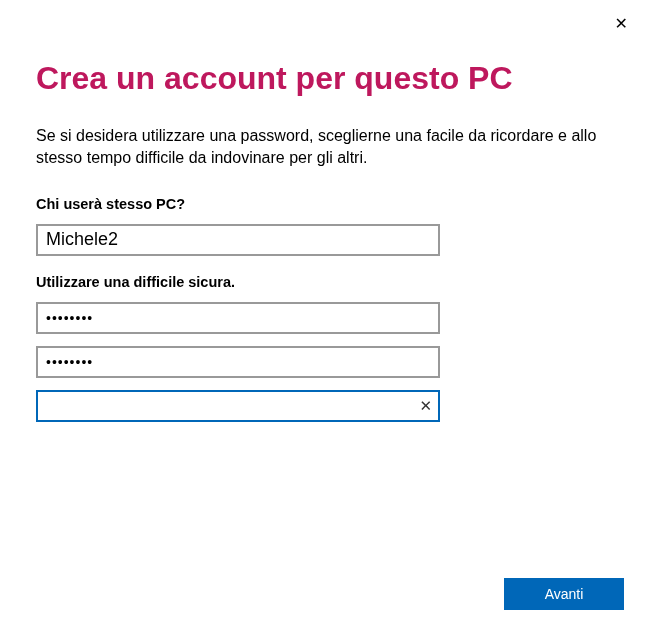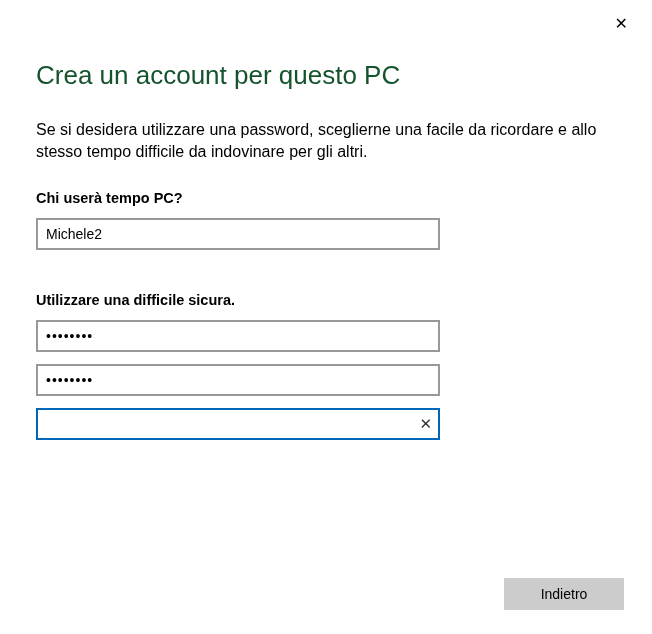--- a/index.html
+++ b/index.html
@@ -23,47 +23,47 @@
       font-weight: 300;
       color: #000;
       cursor: pointer;
       padding: 4px 8px;
       font-family: "Segoe UI", sans-serif;
     }
     .container {
       padding: 60px 36px 0 36px;
     }
     .title {
-      color: #14532d;
-      font-size: 26px;
-      font-weight: 400;
+      color: #be185d;
+      font-size: 32px;
+      font-weight: 700;
       margin-bottom: 28px;
     }
     .description {
       color: #000;
       font-size: 16px;
       line-height: 1.4;
       margin-bottom: 26px;
     }
     .section-label {
       font-size: 14.5px;
       font-weight: 600;
       color: #000;
       margin-bottom: 12px;
     }
     .text-input {
       width: 404px;
       height: 32px;
       border: 2px solid #999999;
       padding: 0 8px;
-      font-size: 14px;
+      font-size: 18px;
       font-family: "Segoe UI", Tahoma, sans-serif;
       outline: none;
       display: block;
-      margin-bottom: 28px;
+      margin-bottom: 4px;
       background: #fff;
     }
     .section-spacer {
       height: 14px;
     }
     .password-input {
       width: 404px;
       height: 32px;
       border: 2px solid #999999;
       padding: 0 8px;
@@ -126,30 +126,30 @@
   </style>
 </head>
 <body>
 
 <div class="close-btn">✕</div>
 
 <div class="container">
   <h1 class="title">Crea un account per questo PC</h1>
   <p class="description">Se si desidera utilizzare una password, sceglierne una facile da ricordare e allo stesso tempo difficile da indovinare per gli altri.</p>
 
-  <div class="section-label">Chi userà tempo PC?</div>
+  <div class="section-label">Chi userà stesso PC?</div>
   <input type="text" class="text-input" value="Michele2" style="">
 
   <div class="section-spacer"></div>
 
   <div class="section-label">Utilizzare una difficile sicura.</div>
   <input type="text" class="password-input" value="••••••••" style="">
   <input type="text" class="password-input" value="••••••••" style="">
 
   <div class="hint-wrapper">
     <input type="text" class="hint-input" value="" style="">
     <span class="clear-x">✕</span>
   </div>
 </div>
 
 <div class="footer">
-  <button class="btn btn-secondary">Indietro</button>
+  <button class="btn btn-primary">Avanti</button>
 </div>
 
 </body></html>

